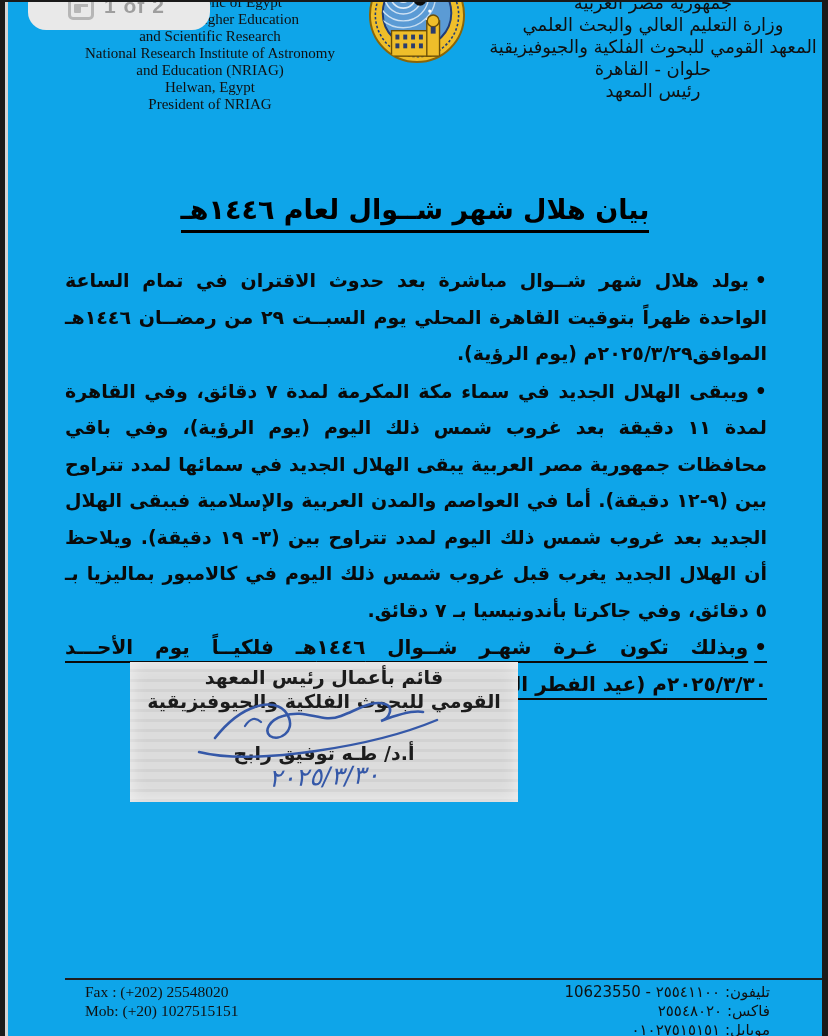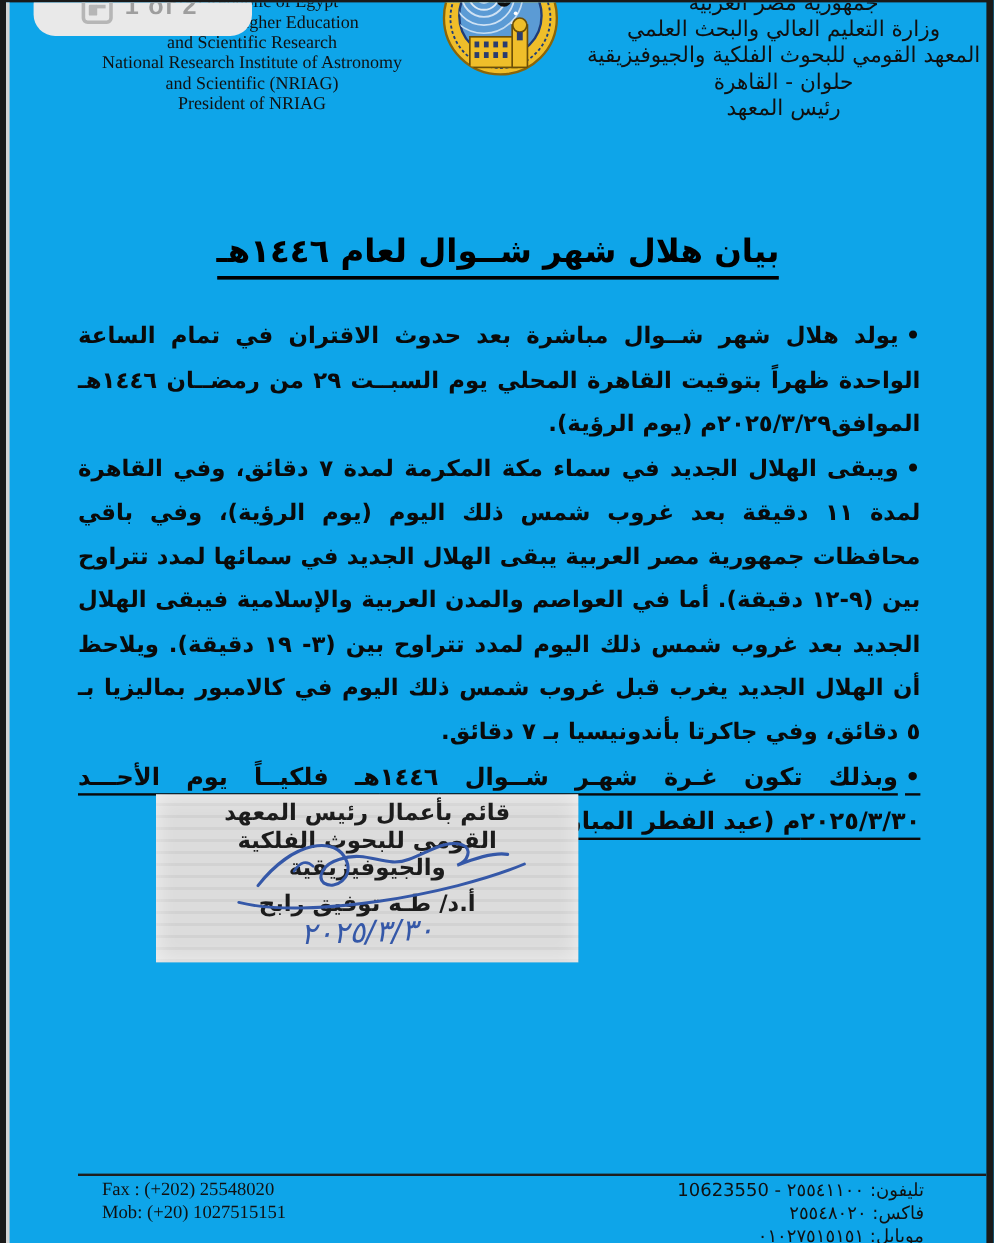--- a/index.html
+++ b/index.html
@@ -57,21 +57,21 @@
     font-size:19px;font-weight:bold;color:#0a0a0a;line-height:36.5px;text-align:justify;
   }
   .para{margin:0 0 1px 0;}
   .para .bullet{padding-left:6px;}
   .para.em{
     text-decoration:underline;text-decoration-thickness:2px;text-underline-offset:7px;
     font-size:20px;
   }
   
   .stamp{
-    position:absolute;left:122px;top:660px;width:352px;height:140px;
+    position:absolute;left:122px;top:660px;width:388px;height:140px;
     background:repeating-linear-gradient(180deg,#dcdcdc 0 7px,#d2d2d2 7px 10px);
     box-shadow:inset 0 0 18px rgba(255,255,255,.65);
   }
   .stamp .s-line{position:absolute;width:100%;text-align:center;direction:rtl;
     font-weight:bold;color:#1c1c1c;font-size:19px;}
   .s1{top:4px;}
   .s2{top:28px;}
   .s-name{top:80px;}
   .sig{position:absolute;left:55px;top:30px;width:270px;height:70px;z-index:3;}
   .s-date{
@@ -98,21 +98,22 @@
   <div class="page-pill">
     <span class="pill-icon"></span>
     <span class="pill-text">1 of 2</span>
   </div>
 
   <div class="lh-en">
     <div>Arab Republic of Egypt</div>
     <div>Ministry of Higher Education</div>
     <div>and Scientific Research</div>
     <div>National Research Institute of Astronomy</div>
-    <div>and Scientific (NRIAG)</div>
+    <div>and Education (NRIAG)</div>
+    <div>Helwan, Egypt</div>
     <div>President of NRIAG</div>
   </div>
 
   <svg class="logo" viewBox="0 0 100 100">
     <defs>
         <clipPath id="lc">
           <circle cx="50" cy="50" r="48"></circle>
         </clipPath>
           <clipPath id="ic">
           <circle cx="50" cy="48" r="35"></circle>

